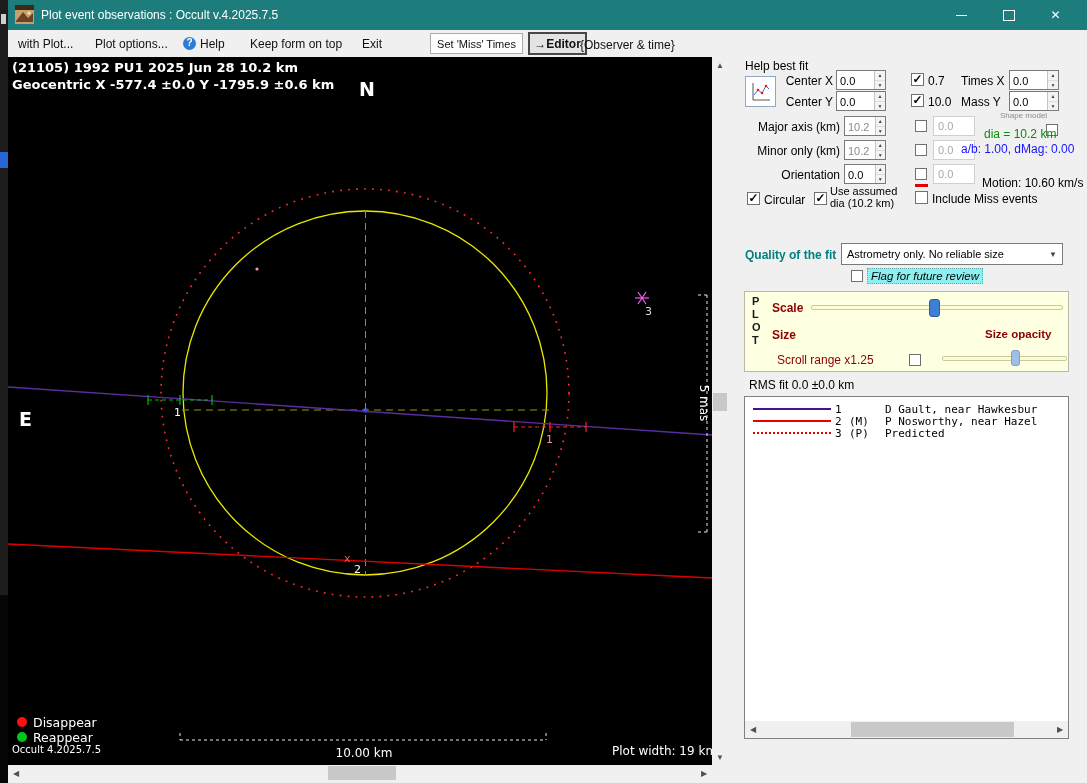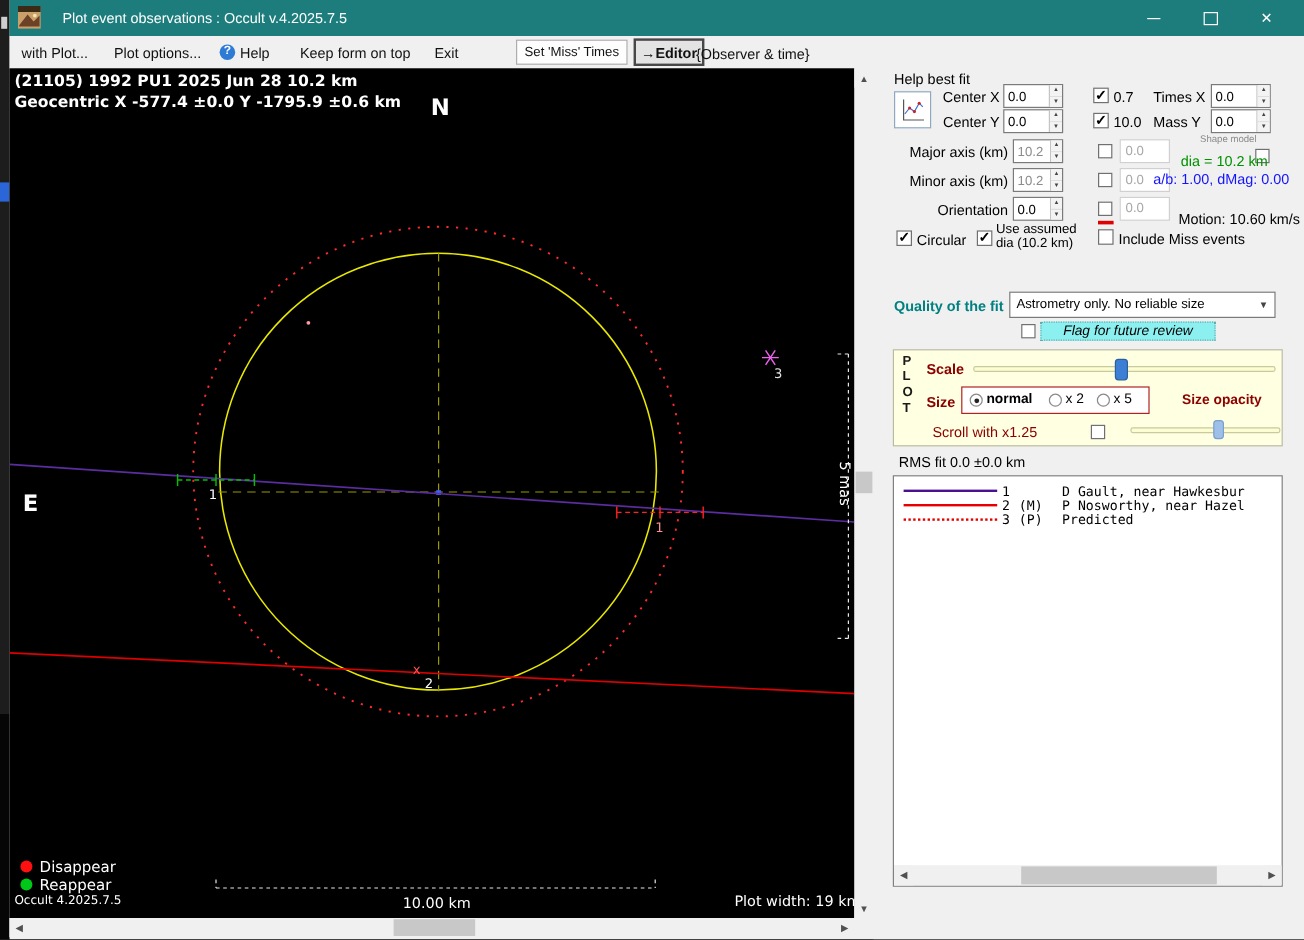--- a/index.html
+++ b/index.html
@@ -10,21 +10,21 @@
   .left-strip { position:absolute; left:0; top:0; width:8px; height:783px; background:#1d1d1d; }
   .ls-mark { position:absolute; left:1px; top:14px; width:5px; height:10px; background:#cfcfcf; }
   .ls-blue { position:absolute; left:0; top:152px; width:8px; height:16px; background:#2a66d8; }
   .ls-black { position:absolute; left:0; top:595px; width:8px; height:188px; background:#060606; }
 
   .window { position:absolute; left:8px; top:0; width:1079px; height:783px; background:#f0f0f0; }
 
   
   .titlebar { position:absolute; left:0; top:0; width:1079px; height:30px; background:#1d7d7d; }
   .app-icon { position:absolute; left:7px; top:5px; width:19px; height:19px; }
-  .title-text { position:absolute; left:33px; top:8px; font-size:12px; color:#fff; white-space:nowrap;margin-left:11px; }
+  .title-text { position:absolute; left:33px; top:8px; font-size:12px; color:#fff; white-space:nowrap; }
   .win-btn { position:absolute; top:0; width:47px; height:30px; display:flex; align-items:center; justify-content:center; }
   .btn-min::after { content:""; display:block; width:11px; height:1px; background:#fff; }
   .btn-max::after { content:""; display:block; width:10px; height:9px; border:1px solid #fff; }
   .btn-close::after { content:"✕"; color:#fff; font-size:12px; }
 
   
   .menubar { position:absolute; left:0; top:30px; width:1079px; height:27px; background:#f0f0f0; font-size:12px; color:#111; }
   .menu-item { position:absolute; top:7px; white-space:nowrap; cursor:default; }
   .help-icon { position:absolute; left:175px; top:7px; width:13px; height:13px; border-radius:50%; background:#2e7bd6; }
   .help-icon::after { content:"?"; position:absolute; left:3.5px; top:0px; color:#fff; font-size:10px; font-weight:bold; }
@@ -76,21 +76,21 @@
   .rad.sel::after { content:""; position:absolute; left:2.5px; top:2.5px; width:4px; height:4px; border-radius:50%; background:#222; }
   .rad.gray { border-color:#bdbdbd; }
   .rad.gray.sel::after { background:#a8a8a8; }
 
   .groupbox { position:absolute; left:16px; top:163px; width:324px; height:22px; background:#e7e7e7; border:1px solid #c6c6c6; }
 
   .combo { position:absolute; left:113px; top:186px; width:222px; height:22px; background:#fff; border:1px solid #7a7a7a; }
   .combo .val { position:absolute; left:5px; top:4px; font-size:11px; white-space:nowrap; }
   .combo .arrow { position:absolute; right:1px; top:1px; width:16px; height:18px; display:flex; align-items:center; justify-content:center; font-size:8px; color:#444; }
 
-  .flag-label { position:absolute; left:139px; top:211px; font-size:11.5px; font-style:italic; background:#8df0f0; border:1px dotted #6aa; padding:1px 18px; }
+  .flag-label { position:absolute; left:139px; top:211px; font-size:11.5px; font-style:italic; background:#8df0f0; border:1px dotted #6aa; padding:1px 3px; }
 
   .plotbox { position:absolute; left:16px; top:234px; width:325px; height:81px; background:#ffffe1; border:1px solid #b9b9a6; }
   .plot-letter { position:absolute; left:7px; font-size:11px; font-weight:bold; color:#1a1a1a; }
   .sizebox { position:absolute; left:56px; top:30px; width:157px; height:23px; background:#fff; border:1px solid #b22222; }
   .slider { position:absolute; }
   .slider .track { position:absolute; left:0; right:0; top:6px; height:5px; background:#fdfdd2; border:1px solid #cacaa0; border-radius:2px; }
   .slider .thumb { position:absolute; top:0; width:11px; height:18px; background:#3e7fd6; border:1px solid #2c5f9e; border-radius:3px; }
   .slider.light .thumb { width:9px; height:16px; background:#9dbfe8; border-color:#7aa0cc; }
 
   .red-dash { position:absolute; left:187px; top:127px; width:13px; height:3px; background:#e00000; }
@@ -286,21 +286,21 @@
       <div class="numbox dim" style="left:116px;top:59px;width:42px">
         <input readonly="" value="10.2" style="">
         <div class="spin">
             <div class="up">▲</div>
             <div>▼</div>
           </div>
       </div>
       <div class="cb small" style="left:187px;top:63px"></div>
       <div class="altbox" style="left:205px;top:59px">0.0</div>
 
-      <span class="pl-label right" style="left:10px;top:87px;width:102px">Minor axis (km)</span>
+      <span class="pl-label right" style="left:10px;top:87px;width:102px">Minor only (km)</span>
       <div class="numbox dim" style="left:116px;top:83px;width:42px">
         <input readonly="" value="10.2" style="">
         <div class="spin">
             <div class="up">▲</div>
             <div>▼</div>
           </div>
       </div>
       <div class="cb small" style="left:187px;top:87px"></div>
       <div class="altbox" style="left:205px;top:83px">0.0</div>
 
@@ -344,31 +344,23 @@
         <span class="plot-letter" style="top:29px">O</span>
         <span class="plot-letter" style="top:42px">T</span>
 
         <span class="pl-label maroon" style="left:27px;top:9px">Scale</span>
         <div class="slider" style="left:66px;top:7px;width:252px;height:18px">
           <div class="track"></div>
           <div class="thumb" style="left:47%"></div>
         </div>
 
         <span class="pl-label maroon" style="left:27px;top:36px">Size</span>
-        <div class="sizebox">
-          <div class="rad sel" style="left:6px;top:5px"></div>
-          <span class="pl-label" style="left:20px;top:4px;font-size:11.5px;font-weight:bold">normal</span>
-          <div class="rad" style="left:72px;top:5px"></div>
-          <span class="pl-label" style="left:86px;top:4px;font-size:11.5px">x 2</span>
-          <div class="rad" style="left:112px;top:5px"></div>
-          <span class="pl-label" style="left:126px;top:4px;font-size:11.5px">x 5</span>
-        </div>
         <span class="pl-label maroon" style="left:240px;top:36px;font-size:11.5px">Size opacity</span>
 
-        <span class="pl-label maroon-n" style="left:32px;top:61px">Scroll with x1.25</span>
+        <span class="pl-label maroon-n" style="left:32px;top:61px">Scroll range x1.25</span>
         <div class="cb small" style="left:164px;top:62px;background:#fff"></div>
         <div class="slider light" style="left:197px;top:58px;width:125px;height:16px">
           <div class="track"></div>
           <div class="thumb" style="left:55%"></div>
         </div>
       </div>
 
       <span class="pl-label" style="left:21px;top:321px">RMS fit 0.0 ±0.0 km</span>
 
       <div class="listbox">

